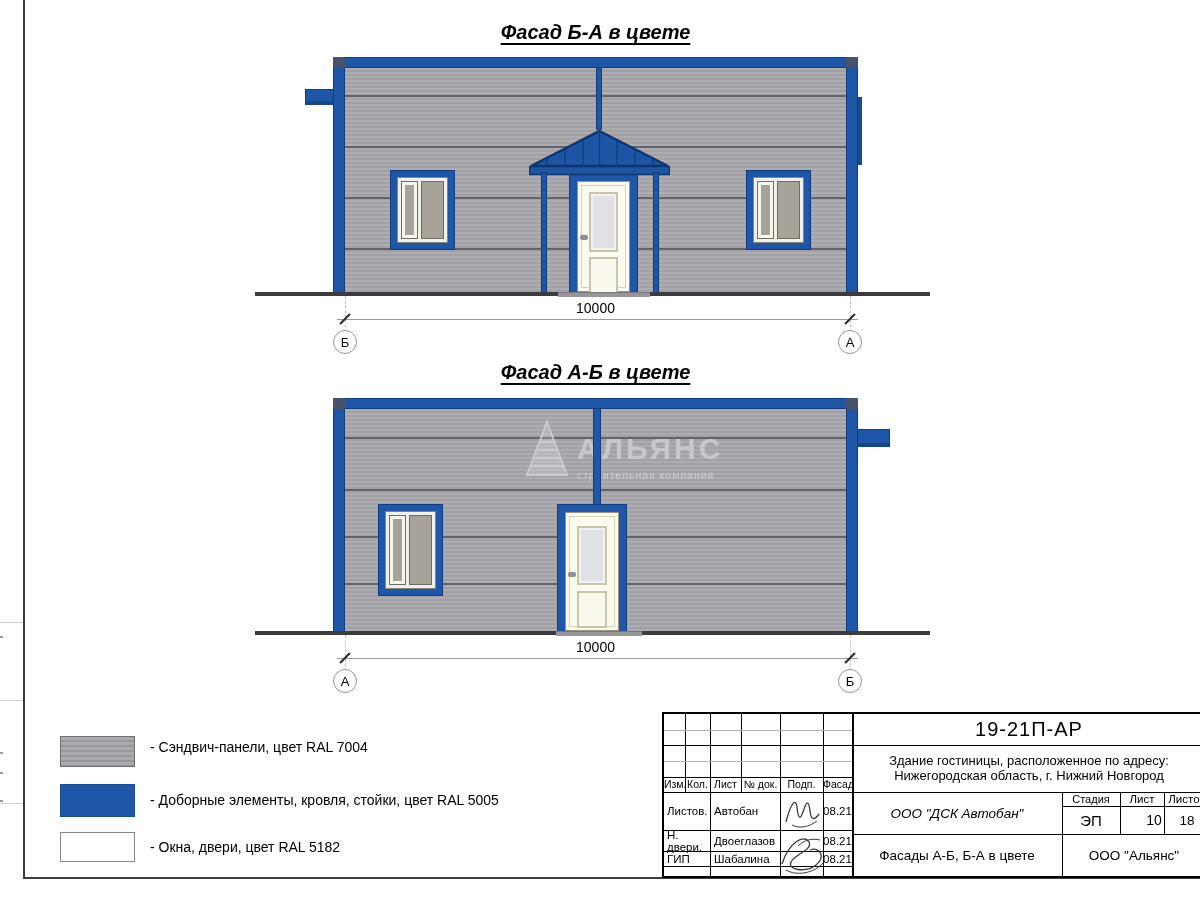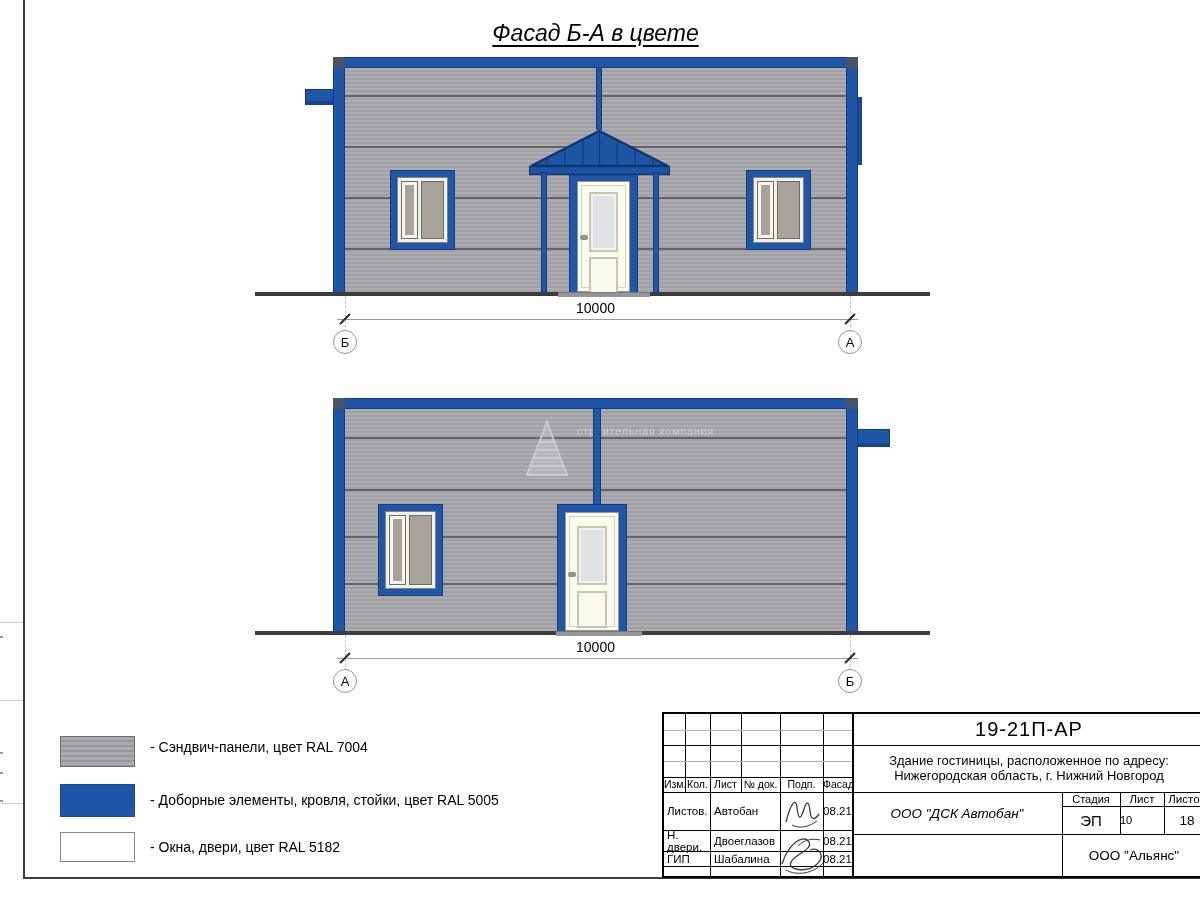--- a/index.html
+++ b/index.html
@@ -5,21 +5,21 @@
   html,body{margin:0;padding:0;background:#fff;}
   .sheet{position:relative;width:1200px;height:900px;background:#fff;overflow:hidden;
          font-family:"Liberation Sans",sans-serif;color:#000;}
   
   .frame-v{position:absolute;left:23px;top:0;width:2px;height:879px;background:#3c3c3e;}
   .frame-b{position:absolute;left:23px;top:877px;width:1177px;height:2px;background:#3c3c3e;}
   .stub-line{position:absolute;left:0;width:23px;height:1px;background:#cfcfd2;}
   .stub-tick{position:absolute;left:0;width:3px;height:2px;background:#9a9a9e;}
   
   .facade-title{position:absolute;left:333px;width:525px;text-align:center;
-    font-style:italic;font-weight:normal;font-size:23px;line-height:1.2;}
+    font-style:italic;font-weight:bold;font-size:20px;line-height:1.2;}
   .facade-title span{text-decoration:underline;text-underline-offset:4px;}
   
   .building{position:absolute;left:333px;width:525px;}
   .wall{position:absolute;left:12px;top:11px;width:501px;
     background:#a7a7ab;background-image:repeating-linear-gradient(180deg,#adadb1 0 2px,#a1a1a5 2px 4px);}
   .joint{position:absolute;left:0;width:501px;height:2px;background:#646468;display:block;}
   .band-top{position:absolute;left:0;top:0;width:525px;height:11px;background:#2056a8;
     border-top:1px solid #123c7c;border-bottom:1px solid #123c7c;box-sizing:border-box;}
   .corner{position:absolute;top:0;width:12px;background:#2056a8;
     border-left:1px solid #123c7c;border-right:1px solid #123c7c;box-sizing:border-box;}
@@ -150,35 +150,39 @@
 
   <div class="ext" style="left:345px;top:296px;height:36px"></div>
   <div class="ext" style="left:850px;top:296px;height:36px"></div>
   <div class="dim-line" style="top:319px"></div>
   <div class="tick" style="left:338px;top:318px"></div>
   <div class="tick" style="left:843px;top:318px"></div>
   <div class="dim-text" style="top:300px">10000</div>
   <div class="axis" style="left:333px;top:330px">Б</div>
   <div class="axis" style="left:838px;top:330px">А</div>
 
+  <div class="facade-title" style="top:360px">
+    <span>Фасад А-Б в цвете</span>
+  </div>
 
   <div class="building" style="top:398px;height:237px">
     <div class="wall" style="height:226px">
       <i class="joint" style="top:28px"></i>
       <i class="joint" style="top:80px"></i>
       <i class="joint" style="top:127px"></i>
       <i class="joint" style="top:174px"></i>
     </div>
 
     <div class="wm" style="left:192px;top:22px">
       <svg width="44" height="58">
         <polygon points="22,2 42,55 2,55" fill="rgba(255,255,255,0.22)" stroke="#d0d0d6" stroke-width="2"></polygon>
         <path d="M12,30 H32 M9,38 H35 M6,46 H38 M15,22 H29" stroke="#d0d0d6" stroke-width="2.5" fill="none"></path>
       </svg>
       <div>
+        <div class="wm-name">АЛЬЯНС</div>
         <div class="wm-sub">строительная компания</div>
       </div>
     </div>
 
     <div class="pipe" style="left:260px;top:11px;width:8px;height:95px"></div>
     <div class="band-top"></div>
     <div class="corner" style="left:0;height:237px"></div>
     <div class="corner" style="left:513px;height:237px"></div>
     <div class="cap" style="left:0"></div>
     <div class="cap" style="left:513px"></div>
@@ -253,22 +257,23 @@
     <div class="tb-text tb-doc" style="left:188px;top:1px;width:354px">19-21П-АР</div>
     <div class="tb-text tb-addr" style="left:188px;top:39px;width:354px">
       <div>Здание гостиницы, расположенное по адресу:</div>
       <div>Нижегородская область, г. Нижний Новгород</div>
     </div>
     <div class="tb-text tb-comp flex-c" style="left:188px;top:78px;width:210px;height:42px">ООО "ДСК Автобан"</div>
     <div class="tb-text tb-small" style="left:398px;top:78px;width:58px;font-size:11px">Стадия</div>
     <div class="tb-text tb-small" style="left:456px;top:78px;width:44px;font-size:11.5px">Лист</div>
     <div class="tb-text tb-small" style="left:500px;top:78px;width:46px;font-size:11.5px">Листов</div>
     <div class="tb-text flex-c" style="left:398px;top:92px;width:58px;height:28px;font-size:15px">ЭП</div>
-    <div class="tb-text flex-c" style="left:440px;top:92px;width:44px;height:28px;font-size:11px">10</div>
+    <div class="tb-text flex-c" style="left:468px;top:92px;width:44px;height:28px;font-size:14px">10</div>
     <div class="tb-text flex-c" style="left:500px;top:92px;width:46px;height:28px;font-size:13.5px">18</div>
+    <div class="tb-text tb-cell flex-c" style="left:188px;top:120px;width:210px;height:42px">Фасады А-Б, Б-А в цвете</div>
     <div class="tb-text tb-cell flex-c" style="left:398px;top:120px;width:144px;height:42px">ООО "Альянс"</div>
 
     <div class="tb-text tb-small" style="left:0;top:63px;width:21px">Изм.</div>
     <div class="tb-text tb-small" style="left:21px;top:63px;width:25px">Кол.</div>
     <div class="tb-text tb-small" style="left:46px;top:63px;width:31px">Лист</div>
     <div class="tb-text tb-small" style="left:77px;top:63px;width:39px">№ док.</div>
     <div class="tb-text tb-small" style="left:116px;top:63px;width:43px">Подп.</div>
     <div class="tb-text tb-small" style="left:159px;top:63px;width:29px">Фасад</div>
 
     <div class="signer" style="left:3px;top:78px;width:43px;height:38px">Листов.</div>

